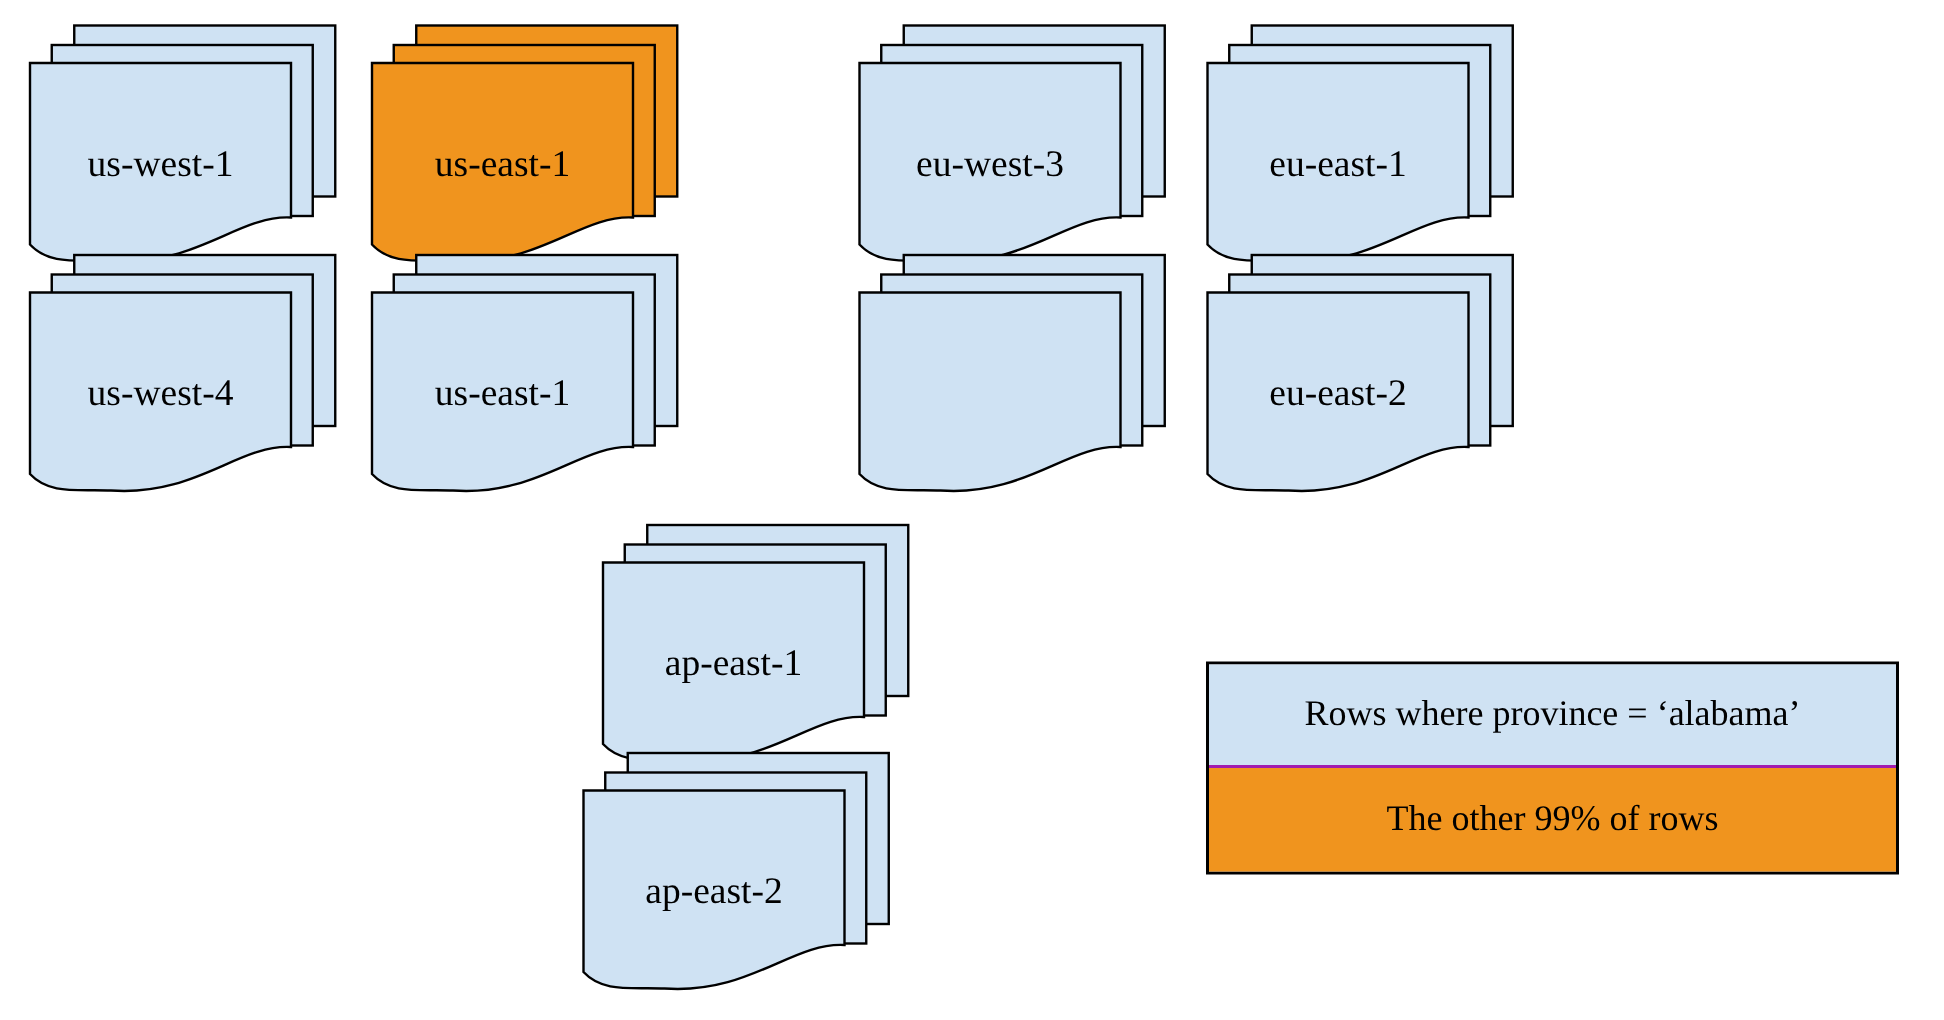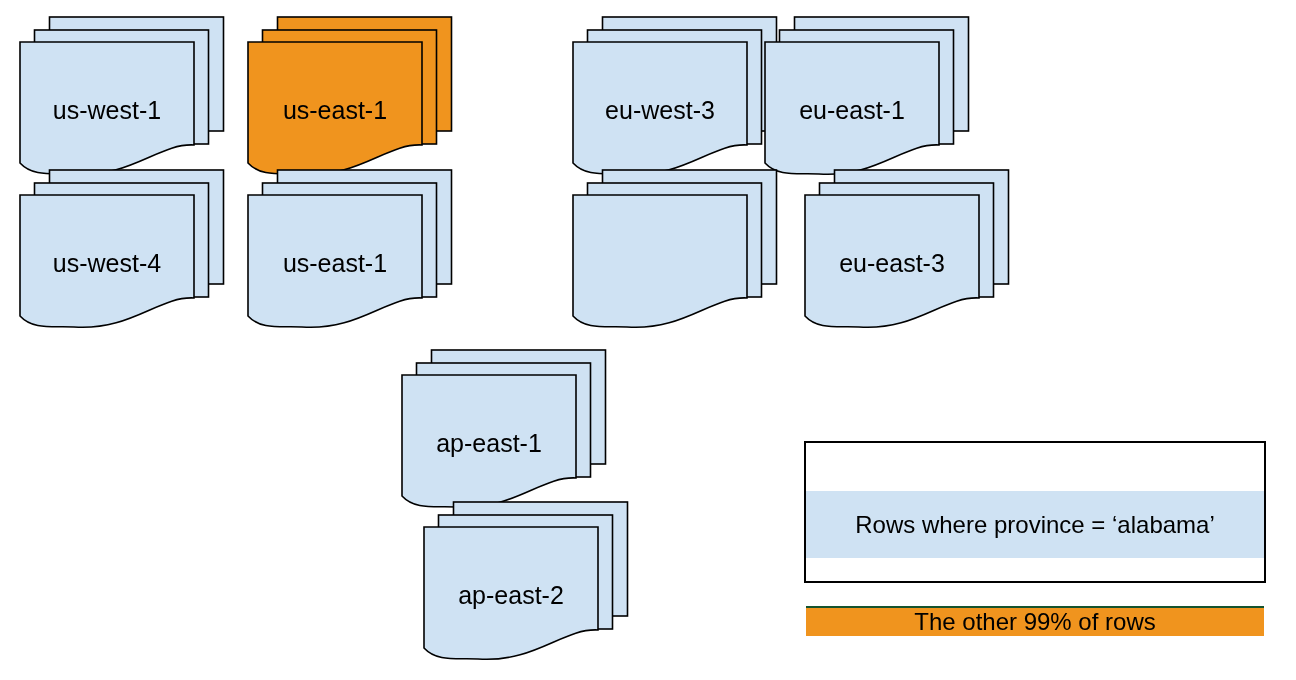--- a/index.html
+++ b/index.html
@@ -1,21 +1,21 @@
 <!DOCTYPE html>
 <html><head>
 <meta charset="utf-8">
 <style>
   html, body { margin: 0; padding: 0; background: #ffffff; }
   .canvas {
     position: relative;
     width: 1272px;
     height: 680px;
     background: #ffffff;
-    font-family: Liberation Sans, sans-serif;
+    font-family: Liberation Serif, serif;
     color: #000000;
     overflow: hidden;
   }
 
   
   .stack { position: absolute; width: 206px; height: 164px; }
   .stack svg.shape { position: absolute; left: 0; top: 0; overflow: visible; }
   .stack.blue   { color: #cfe2f3; }
   .stack.orange { color: #f0941e; }
   .stack-label {
@@ -28,50 +28,49 @@
     text-align: center;
     font-size: 25px;
     color: #000000;
     white-space: nowrap;
     pointer-events: none;
   }
 
   .pos-us-west-1 { left: 19px;  top: 16px;  }
   .pos-us-east-1 { left: 247px; top: 16px; padding-left: 20px;  }
   .pos-eu-west-1 { left: 572px; top: 16px;  }
-  .pos-eu-east-1 { left: 764px; top: 16px;  }
+  .pos-eu-east-1 { left: 804px; top: 16px;  }
   .pos-us-west-2 { left: 19px;  top: 169px; }
   .pos-us-east-2 { left: 247px; top: 169px; }
   .pos-eu-west-2 { left: 572px; top: 169px; }
   .pos-eu-east-2 { left: 804px; top: 169px; }
   .pos-ap-east-1 { left: 401px; top: 349px; }
-  .pos-ap-east-2 { left: 388px; top: 501px; margin-left: 35px; }
+  .pos-ap-east-2 { left: 388px; top: 501px; }
 
   
   .legend {
     position: absolute;
     left: 804px;
     top: 441px;
     width: 462px;
     height: 142px;
     border: 2px solid #000000;
     box-sizing: border-box;
     display: flex;
     flex-direction: column;
   }
   .legend-row {
     display: flex;
     align-items: center;
     justify-content: center;
     font-size: 24px;
     color: #000000;
-    margin-top: 48px;
   }
   .legend-row.blue   { background: #cfe2f3; height: 67px; flex: 0 0 67px; }
-  .legend-row.orange { background: #f0941e; flex: 1 1 auto; border-top: 2px solid #14532d; }
+  .legend-row.orange { background: #f0941e; flex: 1 1 auto; border-top: 2px solid #a21caf; }
 
   .defs-holder { position: absolute; width: 0; height: 0; overflow: hidden; }
 </style>
 </head>
 <body>
 
 <div class="canvas">
 
   <svg class="defs-holder" aria-hidden="true">
     <defs>
@@ -128,21 +127,21 @@
   <div class="stack blue pos-eu-west-2">
     <svg class="shape" viewBox="0 0 206 164" width="206" height="164">
         <use href="#docstack"></use>
       </svg>
   </div>
 
   <div class="stack blue pos-eu-east-2">
     <svg class="shape" viewBox="0 0 206 164" width="206" height="164">
         <use href="#docstack"></use>
       </svg>
-    <div class="stack-label">eu-east-3</div>
+    <div class="stack-label">eu-east-2</div>
   </div>
 
   <div class="stack blue pos-ap-east-1">
     <svg class="shape" viewBox="0 0 206 164" width="206" height="164">
         <use href="#docstack"></use>
       </svg>
     <div class="stack-label">ap-east-1</div>
   </div>
 
   <div class="stack blue pos-ap-east-2">

